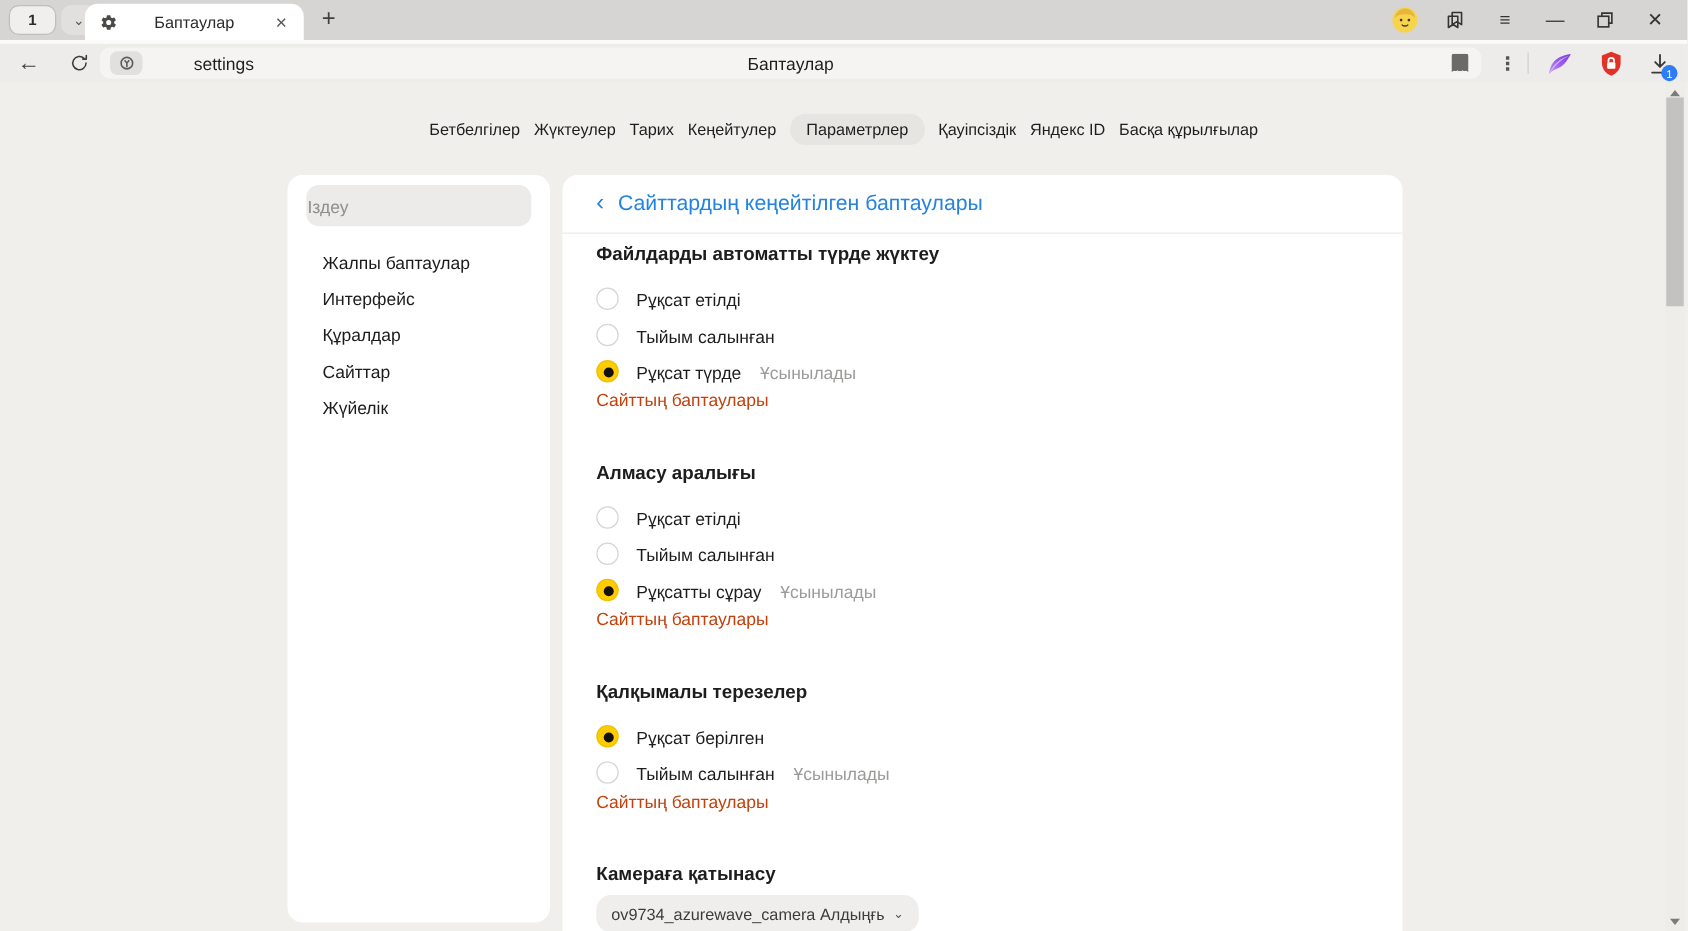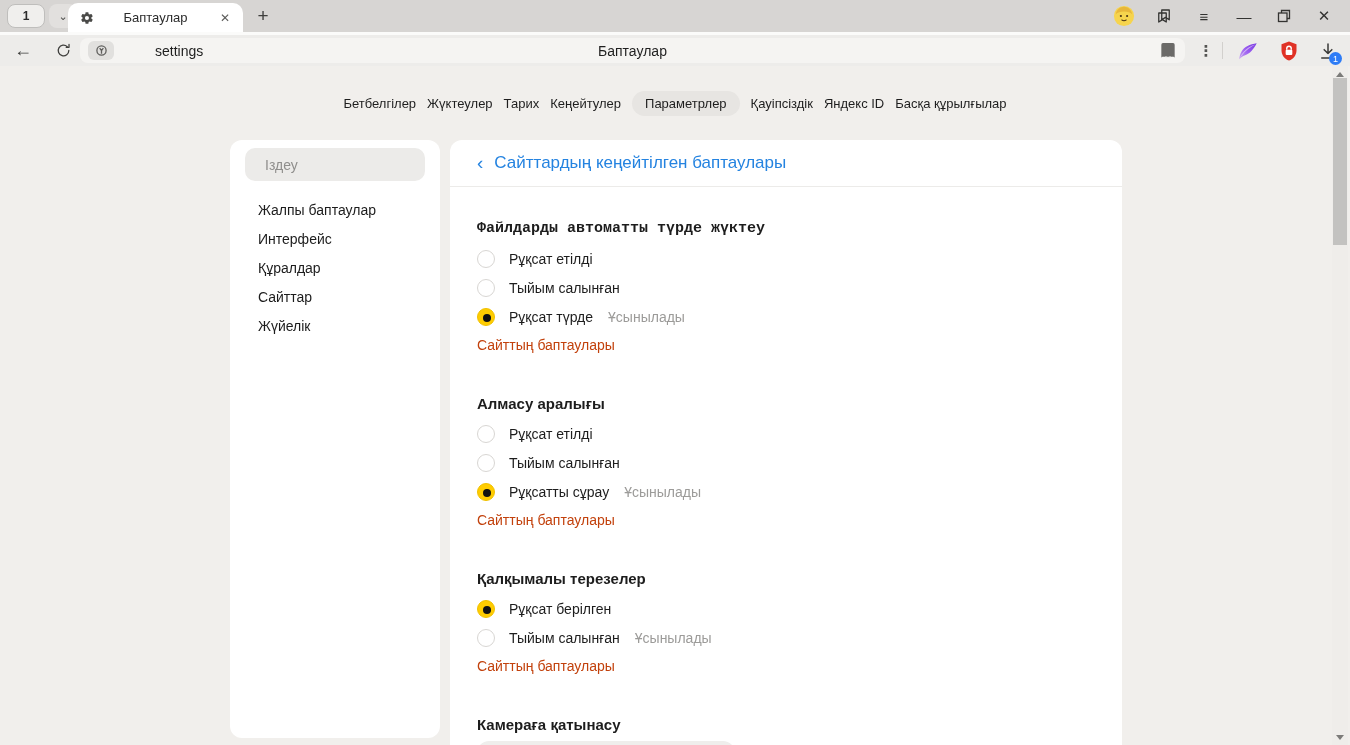--- a/index.html
+++ b/index.html
@@ -49,35 +49,35 @@
   
   .page { position:absolute; top:66px; left:0; width:100%; height:679px; background:#f1efec; overflow:hidden; }
   .navtabs { position:absolute; top:25px; left:0; width:100%; display:flex; justify-content:center;
     align-items:center; gap:11px; font-size:13px; color:#1e1e1e; }
   .navtab { padding:5px 0; cursor:pointer; white-space:nowrap; }
   .navtab.active { background:#e7e5e2; border-radius:14px; padding:5px 13px; }
 
   .sidebar-card { position:absolute; left:230px; top:74px; width:210px; height:598px; background:#fff; border-radius:12px; }
   .search-box { position:absolute; left:15px; top:8px; width:180px; height:33px; background:#ecebe9; border-radius:10px; }
   .search-box input { width:100%; height:100%; background:transparent; border:none; outline:none;
-    padding:0 20px; font-size:14px; color:#1f1f1f; font-family:inherit; }
+    padding:0 1px; font-size:14px; color:#1f1f1f; font-family:inherit; }
   .search-box input::placeholder { color:#8f8e8c; }
   .side-list { position:absolute; left:0; top:55px; width:100%; list-style:none; }
   .side-item { height:29px; display:flex; align-items:center; padding-left:28px; font-size:14px; color:#1c1c1c; cursor:pointer; }
 
   .content-card { position:absolute; left:450px; top:74px; width:672px; height:620px; background:#fff; border-radius:12px 12px 0 0; }
   .content-header { height:47px; display:flex; align-items:center; padding-left:27px;
     border-bottom:1px solid #ecebe9; color:#2483e0; cursor:pointer; }
   .content-header .back-chevron { font-size:19px; margin-right:11px; line-height:1; transform:translateY(-1px); }
   .content-header .header-title { font-size:17px; }
   .content-body { padding:0 30px 0 27px; }
   .sec-heading { font-size:15px; font-weight:700; color:#1d1d1d; line-height:20px; margin:39px 0 5px; }
-  .section:first-child .sec-heading { margin-top:32px;font-family:Liberation Mono, monospace; }
+  .section:first-child .sec-heading { margin-top:7px; }
   .sec-camera .sec-heading { }
-  .option { height:29px; display:flex; align-items:center; }
+  .option { height:29px; display:flex; align-items:flex-end; }
   .radio { width:18px; height:18px; border-radius:50%; background:#fff; border:1px solid #d8d6d3;
     position:relative; cursor:pointer; flex:0 0 18px; }
   .radio.checked { background:#ffcc00; border-color:#f0c100; }
   .radio.checked::after { content:""; position:absolute; left:5px; top:5px; width:8px; height:8px;
     border-radius:50%; background:#111; }
   .option-label { margin-left:14px; font-size:14px; color:#1d1d1d; }
   .option-badge { margin-left:15px; font-size:14px; color:#9c9b99; }
   .option-badge:empty { display:none; }
   .site-link { display:inline-block; margin-top:4px; line-height:20px; font-size:14px; color:#c2410c; cursor:pointer; }
   .camera-select { margin-top:6px; width:258px; height:30px; background:#efeeec; border-radius:12px;

